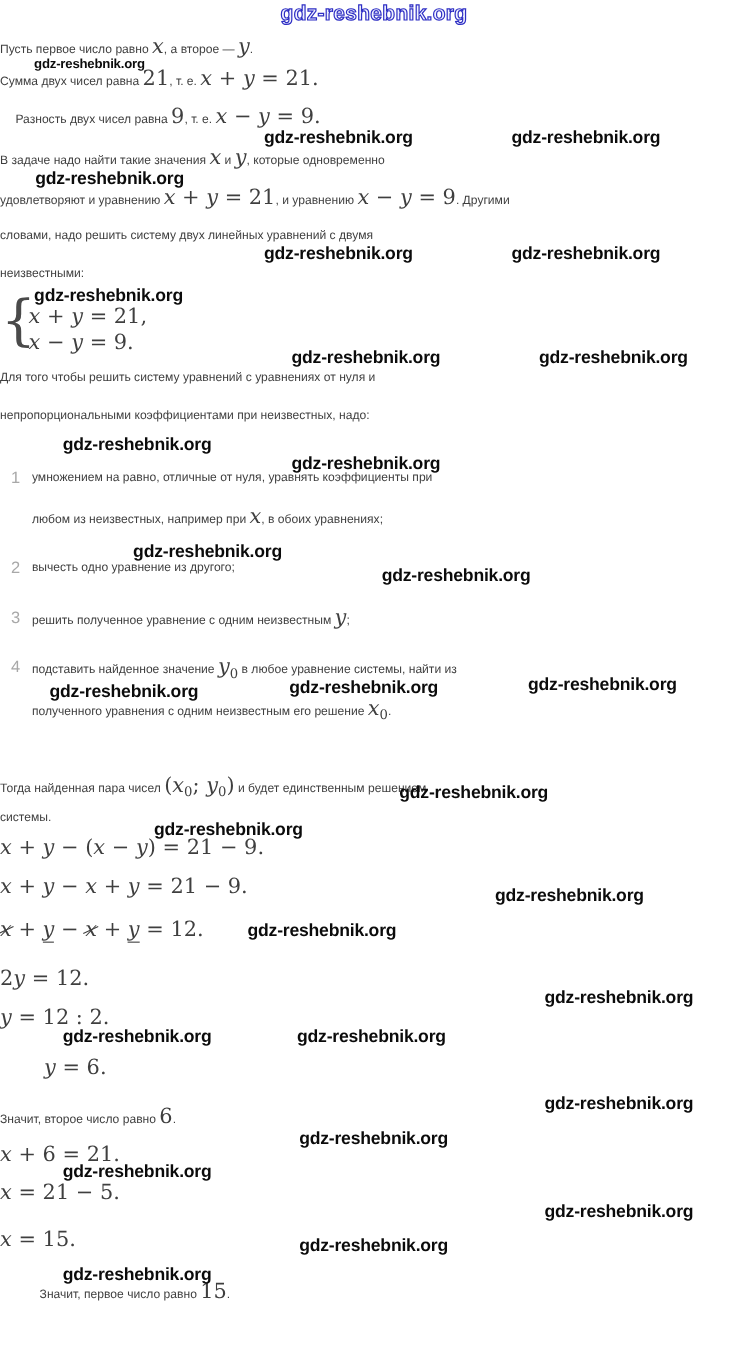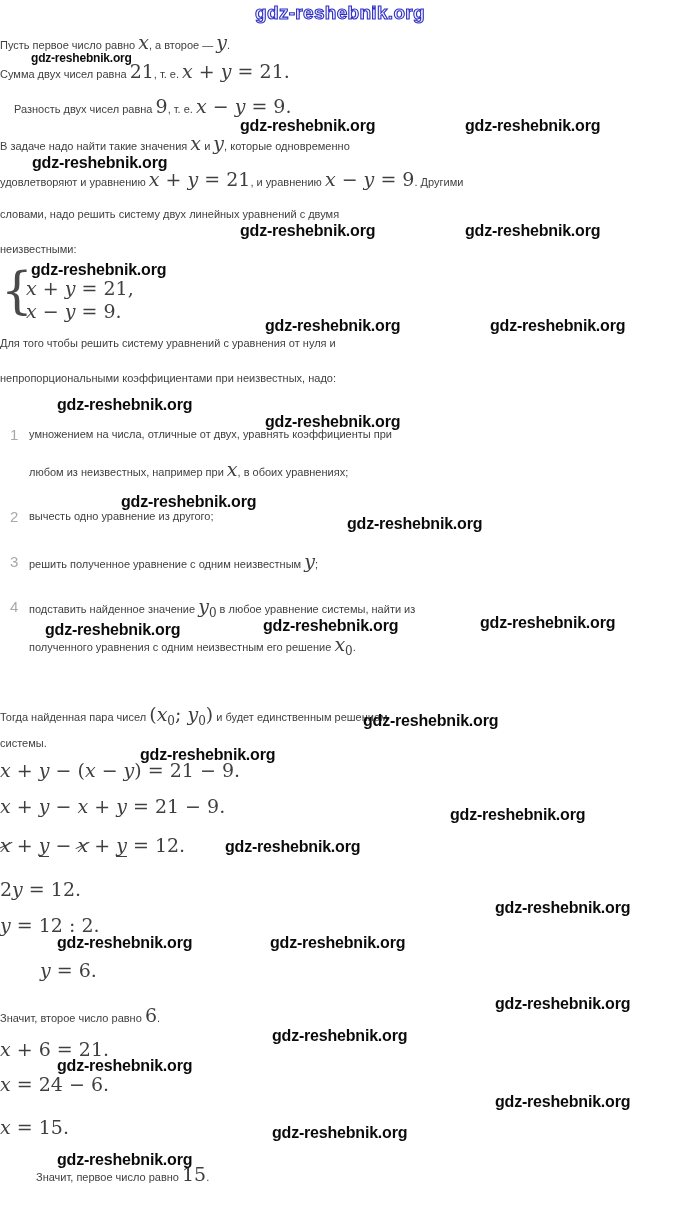--- a/index.html
+++ b/index.html
@@ -48,43 +48,43 @@
       <div class="line" style="left: 0px; top: 32px;"><span class="seg-s">Пусть первое число равно </span><span class="seg-v">x</span><span class="seg-s">, а второе — </span><span class="seg-v">y</span><span class="seg-s">.</span></div>
       <div class="line" style="left: 0px; top: 61px;"><span class="seg-s">Сумма двух чисел равна </span><span class="seg-n">21</span><span class="seg-s">, т. е. </span><span class="seg-v">x</span><span class="seg-n"> + </span><span class="seg-v">y</span><span class="seg-n"> = 21.</span></div>
       <div class="line" style="left: 0px; top: 96px; padding-left: 14px;"><span class="seg-s">Разность двух чисел равна </span><span class="seg-n">9</span><span class="seg-s">, т. е. </span><span class="seg-v">x</span><span class="seg-n"> − </span><span class="seg-v">y</span><span class="seg-n"> = 9.</span></div>
       <div class="line" style="left: 0px; top: 133px;"><span class="seg-s">В задаче надо найти такие значения </span><span class="seg-v">x</span><span class="seg-s"> и </span><span class="seg-v">y</span><span class="seg-s">, которые одновременно</span></div>
       <div class="line" style="left: 0px; top: 169px;"><span class="seg-s">удовлетворяют и уравнению </span><span class="seg-v">x</span><span class="seg-n"> + </span><span class="seg-v">y</span><span class="seg-n"> = 21</span><span class="seg-s">, и уравнению </span><span class="seg-v">x</span><span class="seg-n"> − </span><span class="seg-v">y</span><span class="seg-n"> = 9</span><span class="seg-s">. Другими</span></div>
       <div class="line" style="left: 0px; top: 204px;"><span class="seg-s">словами, надо решить систему двух линейных уравнений с двумя</span></div>
       <div class="line" style="left: 0px; top: 239px;"><span class="seg-s">неизвестными:</span></div>
       <div class="line brace" style="left: 1px; top: 266px;"><span class="seg-n">{</span></div>
       <div class="line" style="left: 26px; top: 278px;"><span class="seg-v">x</span><span class="seg-n"> + </span><span class="seg-v">y</span><span class="seg-n"> = 21,</span></div>
       <div class="line" style="left: 26px; top: 301px;"><span class="seg-v">x</span><span class="seg-n"> − </span><span class="seg-v">y</span><span class="seg-n"> = 9.</span></div>
-      <div class="line" style="left: 0px; top: 333px;"><span class="seg-s">Для того чтобы решить систему уравнений с уравнения от нуля и</span></div>
+      <div class="line" style="left: 0px; top: 333px;"><span class="seg-s">Для того чтобы решить систему уравнений с уравнениях от нуля и</span></div>
       <div class="line" style="left: 0px; top: 368px;"><span class="seg-s">непропорциональными коэффициентами при неизвестных, надо:</span></div>
       <div class="line listnum" style="left: 10px; top: 426px;"><span class="seg-s">1</span></div>
-      <div class="line" style="left: 29px; top: 424px;"><span class="seg-s">умножением на числа, отличные от двух, уравнять коэффициенты при</span></div>
+      <div class="line" style="left: 29px; top: 424px;"><span class="seg-s">умножением на равно, отличные от нуля, уравнять коэффициенты при</span></div>
       <div class="line" style="left: 29px; top: 459px;"><span class="seg-s">любом из неизвестных, например при </span><span class="seg-v">x</span><span class="seg-s">, в обоих уравнениях;</span></div>
       <div class="line listnum" style="left: 10px; top: 508px;"><span class="seg-s">2</span></div>
       <div class="line" style="left: 29px; top: 506px;"><span class="seg-s">вычесть одно уравнение из другого;</span></div>
       <div class="line listnum" style="left: 10px; top: 553px;"><span class="seg-s">3</span></div>
       <div class="line" style="left: 29px; top: 551px;"><span class="seg-s">решить полученное уравнение с одним неизвестным </span><span class="seg-v">y</span><span class="seg-s">;</span></div>
       <div class="line listnum" style="left: 10px; top: 598px;"><span class="seg-s">4</span></div>
       <div class="line" style="left: 29px; top: 596px;"><span class="seg-s">подставить найденное значение </span><span class="seg-v">y</span><span class="seg-n sub">0</span><span class="seg-s"> в любое уравнение системы, найти из</span></div>
       <div class="line" style="left: 29px; top: 634px;"><span class="seg-s">полученного уравнения с одним неизвестным его решение </span><span class="seg-v">x</span><span class="seg-n sub">0</span><span class="seg-s">.</span></div>
       <div class="line" style="left: 0px; top: 704px;"><span class="seg-s">Тогда найденная пара чисел </span><span class="seg-n">(</span><span class="seg-v">x</span><span class="seg-n sub">0</span><span class="seg-n">;  </span><span class="seg-v">y</span><span class="seg-n sub">0</span><span class="seg-n">)</span><span class="seg-s"> и будет единственным решением</span></div>
       <div class="line" style="left: 0px; top: 733px;"><span class="seg-s">системы.</span></div>
       <div class="line" style="left: 0px; top: 760px;"><span class="seg-v">x</span><span class="seg-n"> + </span><span class="seg-v">y</span><span class="seg-n"> − (</span><span class="seg-v">x</span><span class="seg-n"> − </span><span class="seg-v">y</span><span class="seg-n">) = 21 − 9.</span></div>
       <div class="line" style="left: 0px; top: 796px;"><span class="seg-v">x</span><span class="seg-n"> + </span><span class="seg-v">y</span><span class="seg-n"> − </span><span class="seg-v">x</span><span class="seg-n"> + </span><span class="seg-v">y</span><span class="seg-n"> = 21 − 9.</span></div>
       <div class="line" style="left: 0px; top: 835px;"><span class="seg-v st">x</span><span class="seg-n"> + </span><span class="seg-v ul">y</span><span class="seg-n"> − </span><span class="seg-v st">x</span><span class="seg-n"> + </span><span class="seg-v ul">y</span><span class="seg-n"> = 12.</span></div>
       <div class="line" style="left: 0px; top: 879px;"><span class="seg-n">2</span><span class="seg-v">y</span><span class="seg-n"> = 12.</span></div>
       <div class="line" style="left: 0px; top: 915px;"><span class="seg-v">y</span><span class="seg-n"> = 12 : 2.</span></div>
       <div class="line" style="left: 0px; top: 960px; padding-left: 40px;"><span class="seg-v">y</span><span class="seg-n"> = 6.</span></div>
       <div class="line" style="left: 0px; top: 1005px;"><span class="seg-s">Значит, второе число равно </span><span class="seg-n">6</span><span class="seg-s">.</span></div>
       <div class="line" style="left: 0px; top: 1039px;"><span class="seg-v">x</span><span class="seg-n"> + 6 = 21.</span></div>
-      <div class="line" style="left: 0px; top: 1074px;"><span class="seg-v">x</span><span class="seg-n"> = 24 − 6.</span></div>
+      <div class="line" style="left: 0px; top: 1074px;"><span class="seg-v">x</span><span class="seg-n"> = 21 − 5.</span></div>
       <div class="line" style="left: 0px; top: 1117px;"><span class="seg-v">x</span><span class="seg-n"> = 15.</span></div>
       <div class="line" style="left: 0px; top: 1164px; margin-left: 36px;"><span class="seg-s">Значит, первое число равно </span><span class="seg-n">15</span><span class="seg-s">.</span></div>
       <div class="wm wm-small" style="left: 31px; top: 52px;">gdz-reshebnik.org</div>
       <div class="wm" style="left: 240px; top: 118px;">gdz-reshebnik.org</div>
       <div class="wm" style="left: 465px; top: 118px;">gdz-reshebnik.org</div>
       <div class="wm" style="left: 32px; top: 155px;">gdz-reshebnik.org</div>
       <div class="wm" style="left: 240px; top: 223px;">gdz-reshebnik.org</div>
       <div class="wm" style="left: 465px; top: 223px;">gdz-reshebnik.org</div>
       <div class="wm" style="left: 31px; top: 262px;">gdz-reshebnik.org</div>
       <div class="wm" style="left: 265px; top: 318px;">gdz-reshebnik.org</div>

